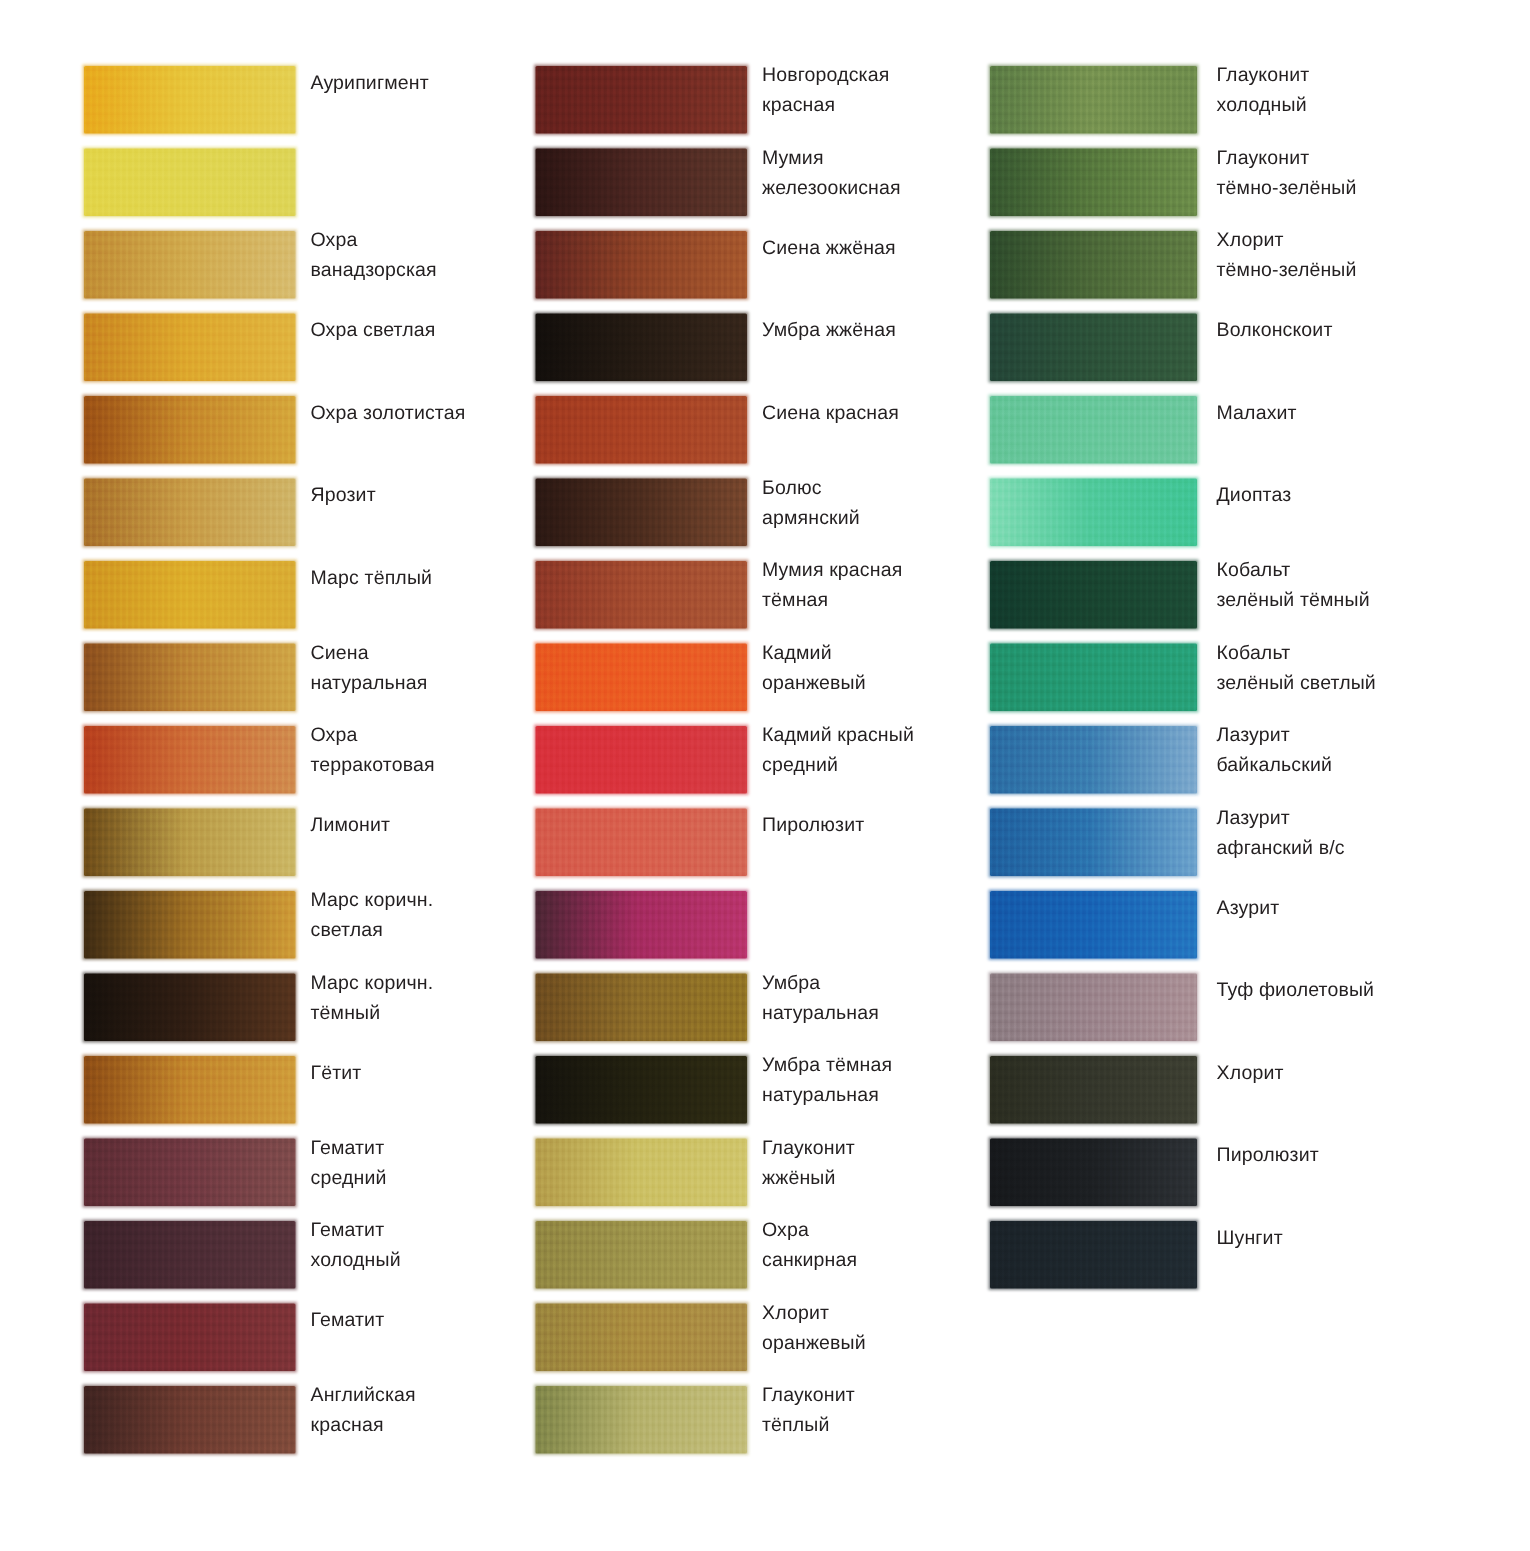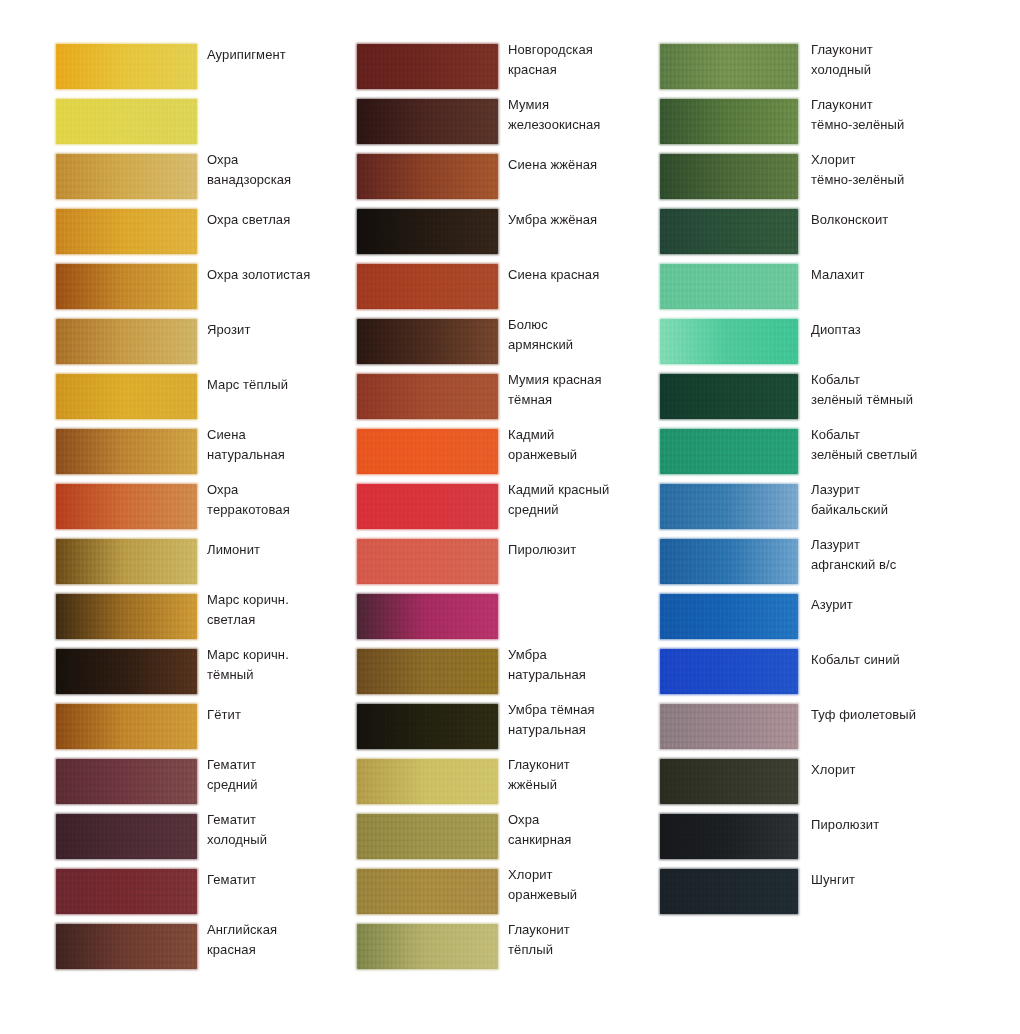--- a/index.html
+++ b/index.html
@@ -466,28 +466,20 @@
       <div class="row">
         <div class="swatch-wrap">
           <div class="swatch" style="background: linear-gradient(90deg, rgb(20, 88, 168) 0%, rgb(23, 98, 180) 48%, rgb(36, 116, 191) 100%);"></div>
         </div>
         <div class="label">
           <div>Азурит</div>
         </div>
       </div>
       <div class="row">
         <div class="swatch-wrap">
-          <div class="swatch" style="background: linear-gradient(90deg, rgb(26, 68, 196) 0%, rgb(29, 74, 200) 48%, rgb(34, 83, 201) 100%);"></div>
-        </div>
-        <div class="label">
-          <div>Кобальт синий</div>
-        </div>
-      </div>
-      <div class="row">
-        <div class="swatch-wrap">
           <div class="swatch" style="background: linear-gradient(90deg, rgb(138, 122, 128) 0%, rgb(153, 130, 138) 48%, rgb(169, 142, 148) 100%);"></div>
         </div>
         <div class="label">
           <div>Туф фиолетовый</div>
         </div>
       </div>
       <div class="row">
         <div class="swatch-wrap">
           <div class="swatch" style="background: linear-gradient(90deg, rgb(42, 44, 32) 0%, rgb(51, 53, 42) 48%, rgb(60, 62, 49) 100%);"></div>
         </div>

